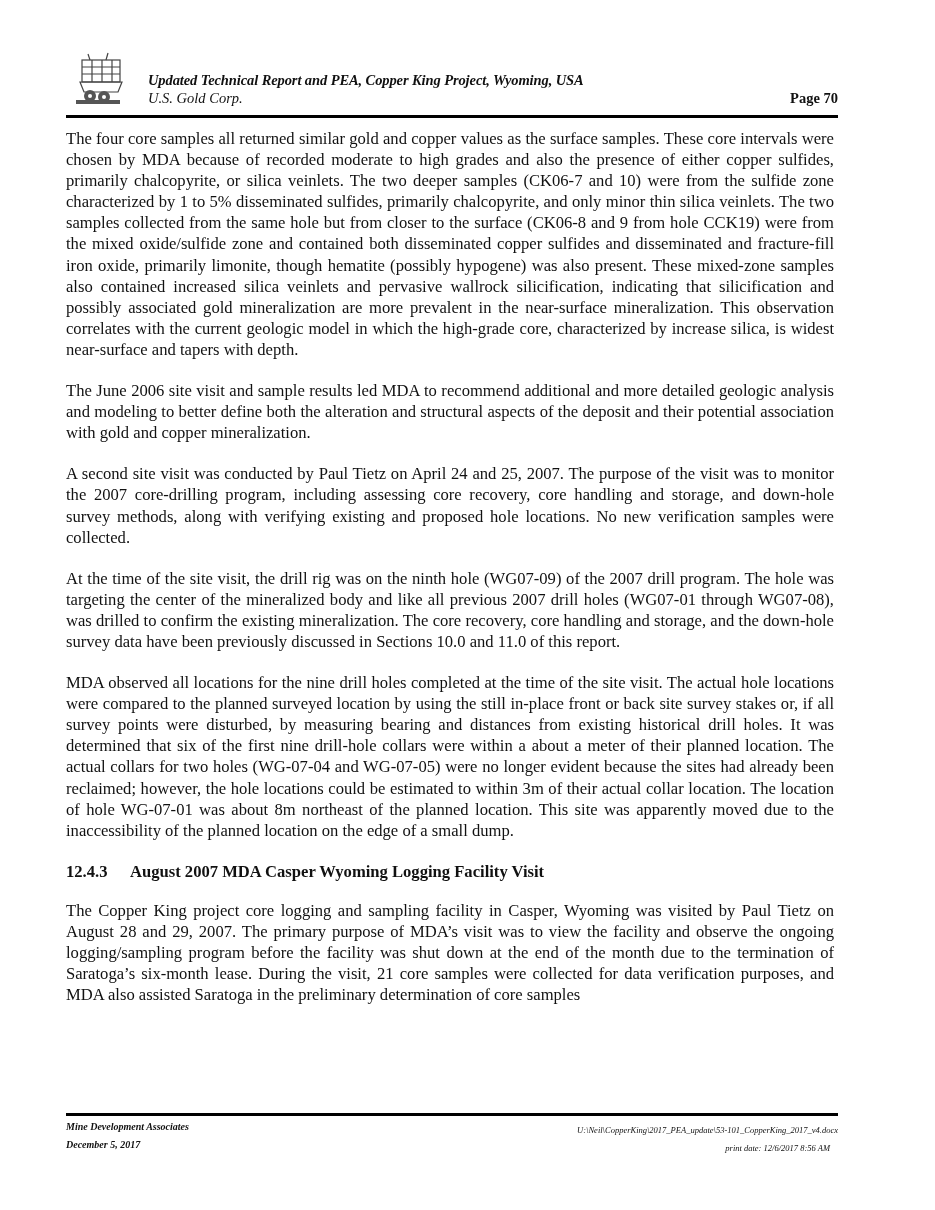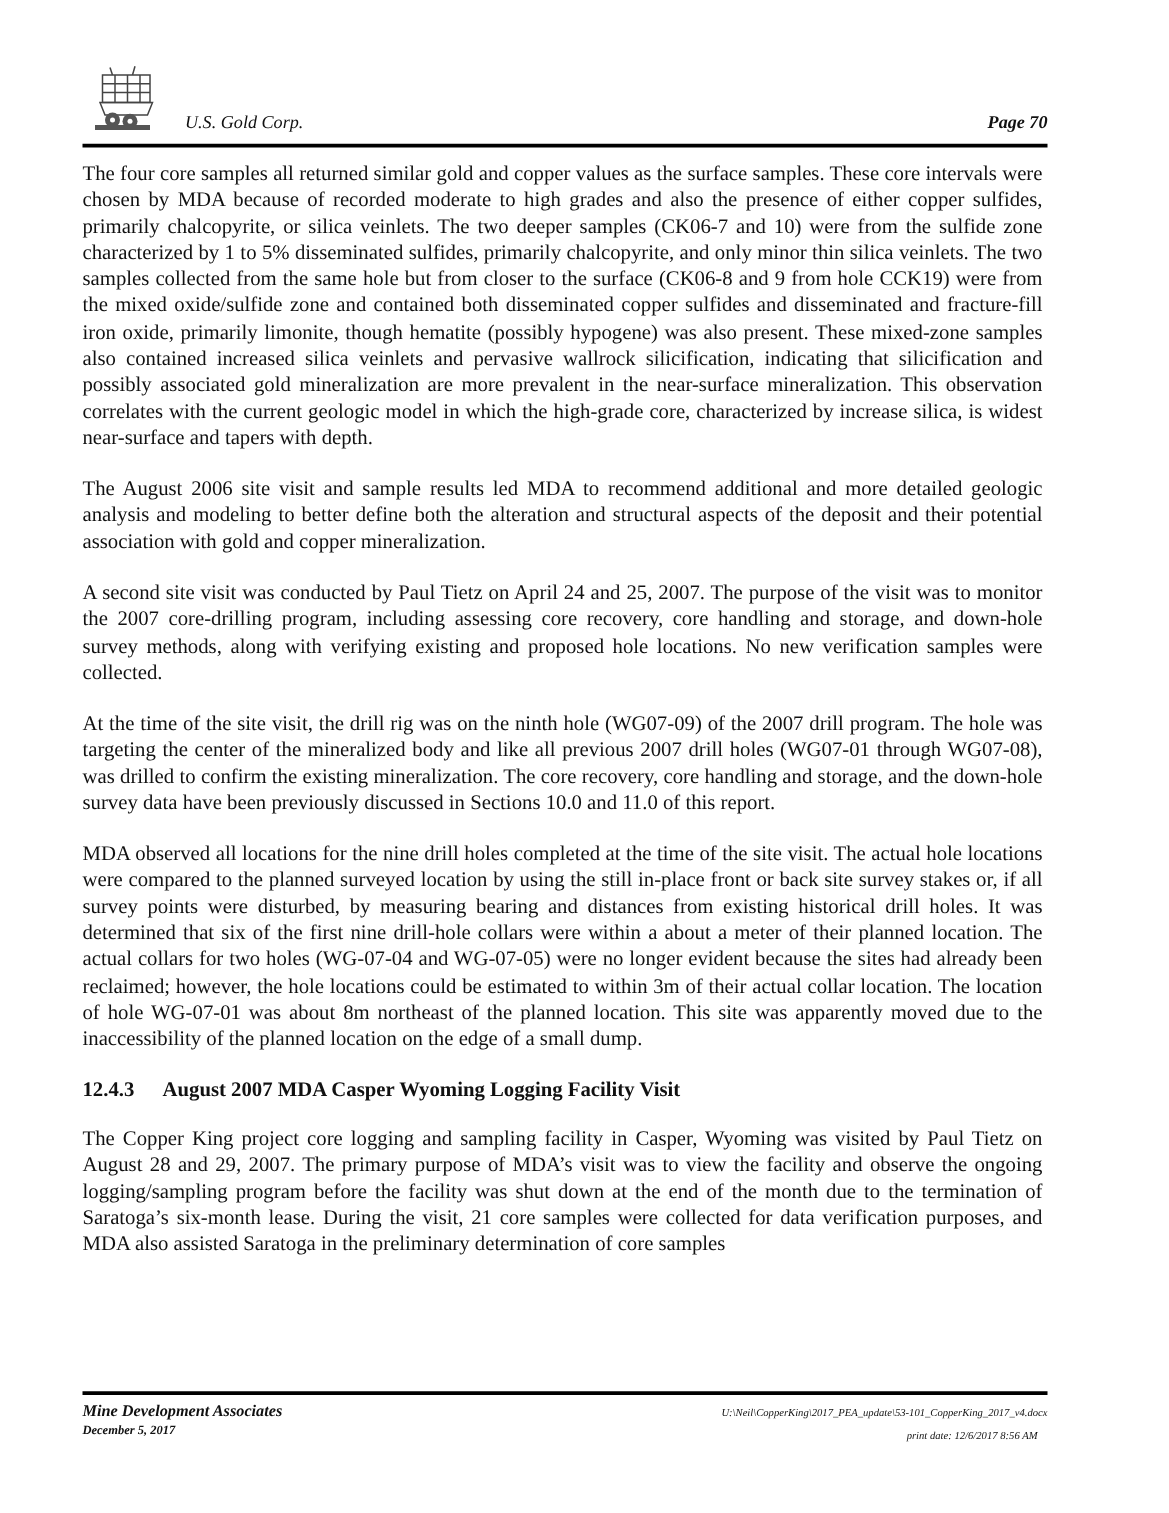--- a/index.html
+++ b/index.html
@@ -3,30 +3,30 @@
 <meta charset="utf-8">
 <style>
   html, body { margin: 0; padding: 0; background: #ffffff; }
   body { width: 935px; height: 1210px; position: relative; overflow: hidden;
          font-family: "Liberation Serif", "DejaVu Serif", serif; color: #111; }
 
   .header { position: absolute; left: 66px; top: 52px; width: 772px; height: 64px; }
   .logo { position: absolute; left: 2px; top: 0; width: 62px; height: 60px; }
   .hdr-title { position: absolute; left: 82px; top: 20px; font-size: 14.5px; font-style: italic; font-weight: bold; white-space: nowrap; letter-spacing: -0.1px; }
   .hdr-company { position: absolute; left: 82px; top: 38px; font-size: 14.5px; font-style: italic; font-weight: normal; white-space: nowrap; }
-  .hdr-page { position: absolute; right: 0; top: 38px; font-size: 14.5px; font-style: italic; font-weight: bold; }
+  .hdr-page { position: absolute; right: 0; top: 38px; font-size: 14.5px; font-weight: bold; }
   .hdr-rule { position: absolute; left: 66px; top: 115px; width: 772px; height: 3px; background: #000; }
 
   .body { position: absolute; left: 66px; top: 128px; width: 772px; font-size: 16.6px; line-height: 21.1px; text-align: justify; }
   .body p { margin: 0 4px 20px 0; text-align: justify; }
   .body h3 { margin: 0 0 18px 0; font-size: 16.6px; font-weight: bold; line-height: 21px; }
   .body h3 .num { display: inline-block; width: 64px; }
 
   .ftr-rule { position: absolute; left: 66px; top: 1113px; width: 772px; height: 3px; background: #000; }
-  .ftr-left1 { position: absolute; left: 66px; top: 1121px; font-size: 13px; font-style: italic; font-weight: bold; }
+  .ftr-left1 { position: absolute; left: 66px; top: 1121px; font-size: 10px; font-style: italic; font-weight: bold; }
   .ftr-left2 { position: absolute; left: 66px; top: 1139px; font-size: 10px; font-style: italic; font-weight: bold; }
   .ftr-right1 { position: absolute; right: 97px; top: 1125px; font-size: 8.5px; font-style: italic; }
   .ftr-right2 { position: absolute; right: 105px; top: 1143px; font-size: 8.5px; font-style: italic; }
 </style>
 </head>
 <body>
 
 <div class="header">
   <div class="logo">
     <svg width="62" height="60" viewBox="0 0 62 60">
@@ -45,28 +45,29 @@
         <circle cx="22" cy="44" r="6"></circle>
         <circle cx="36" cy="45" r="6"></circle>
         <rect x="8" y="48" width="44" height="4"></rect>
       </g>
       <g fill="#fff">
         <circle cx="22" cy="44" r="2"></circle>
         <circle cx="36" cy="45" r="2"></circle>
       </g>
     </svg>
   </div>
+  <div class="hdr-title">Updated Technical Report and PEA, Copper King Project, Wyoming, USA</div>
   <div class="hdr-company">U.S. Gold Corp.</div>
   <div class="hdr-page">Page 70</div>
 </div>
 <div class="hdr-rule"></div>
 
 <div class="body">
   <p>The four core samples all returned similar gold and copper values as the surface samples.  These core intervals were chosen by MDA because of recorded moderate to high grades and also the presence of either copper sulfides, primarily chalcopyrite, or silica veinlets.  The two deeper samples (CK06-7 and 10) were from the sulfide zone characterized by 1 to 5% disseminated sulfides, primarily chalcopyrite, and only minor thin silica veinlets.  The two samples collected from the same hole but from closer to the surface (CK06-8 and 9 from hole CCK19) were from the mixed oxide/sulfide zone and contained both disseminated copper sulfides and disseminated and fracture-fill iron oxide, primarily limonite, though hematite (possibly hypogene) was also present.  These mixed-zone samples also contained increased silica veinlets and pervasive wallrock silicification, indicating that silicification and possibly associated gold mineralization are more prevalent in the near-surface mineralization.  This observation correlates with the current geologic model in which the high-grade core, characterized by increase silica, is widest near-surface and tapers with depth.</p>
-  <p>The August 2006 site visit and sample results led MDA to recommend additional and more detailed geologic analysis and modeling to better define both the alteration and structural aspects of the deposit and their potential association with gold and copper mineralization.</p>
+  <p>The June 2006 site visit and sample results led MDA to recommend additional and more detailed geologic analysis and modeling to better define both the alteration and structural aspects of the deposit and their potential association with gold and copper mineralization.</p>
   <p>A second site visit was conducted by Paul Tietz on April 24 and 25, 2007.  The purpose of the visit was to monitor the 2007 core-drilling program, including assessing core recovery, core handling and storage, and down-hole survey methods, along with verifying existing and proposed hole locations.  No new verification samples were collected.</p>
   <p>At the time of the site visit, the drill rig was on the ninth hole (WG07-09) of the 2007 drill program.  The hole was targeting the center of the mineralized body and like all previous 2007 drill holes (WG07-01 through WG07-08), was drilled to confirm the existing mineralization.  The core recovery, core handling and storage, and the down-hole survey data have been previously discussed in Sections 10.0 and 11.0 of this report.</p>
   <p>MDA observed all locations for the nine drill holes completed at the time of the site visit.  The actual hole locations were compared to the planned surveyed location by using the still in-place front or back site survey stakes or, if all survey points were disturbed, by measuring bearing and distances from existing historical drill holes.  It was determined that six of the first nine drill-hole collars were within a about a meter of their planned location.  The actual collars for two holes (WG-07-04 and WG-07-05) were no longer evident because the sites had already been reclaimed; however, the hole locations could be estimated to within 3m of their actual collar location.  The location of hole WG-07-01 was about 8m northeast of the planned location.  This site was apparently moved due to the inaccessibility of the planned location on the edge of a small dump.</p>
   <h3><span class="num">12.4.3</span><span>August 2007 MDA Casper Wyoming Logging Facility Visit</span></h3>
   <p>The Copper King project core logging and sampling facility in Casper, Wyoming was visited by Paul Tietz on August 28 and 29, 2007.  The primary purpose of MDA’s visit was to view the facility and observe the ongoing logging/sampling program before the facility was shut down at the end of the month due to the termination of Saratoga’s six-month lease.  During the visit, 21 core samples were collected for data verification purposes, and MDA also assisted Saratoga in the preliminary determination of core samples</p>
 </div>
 
 <div class="ftr-rule"></div>
 <div class="ftr-left1">Mine Development Associates</div>
 <div class="ftr-left2">December 5, 2017</div>

